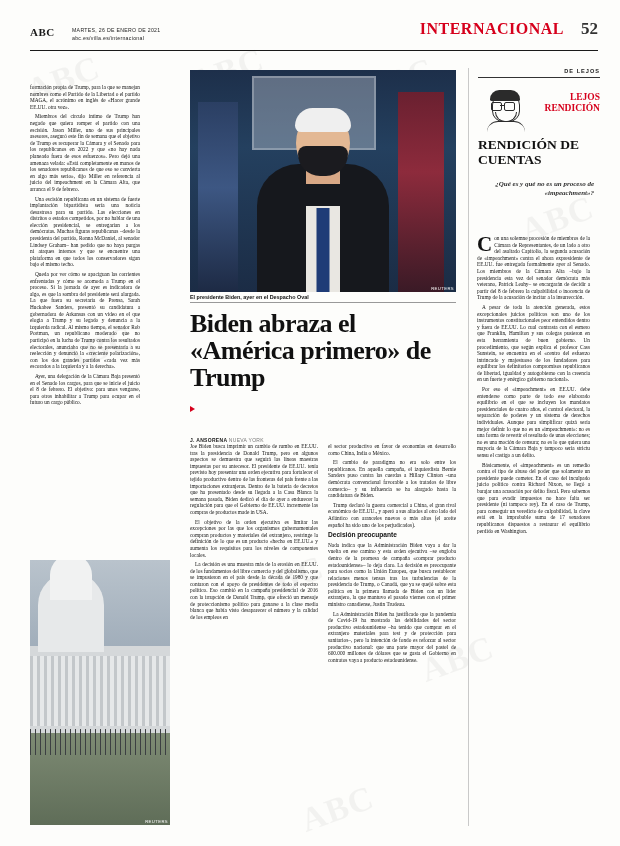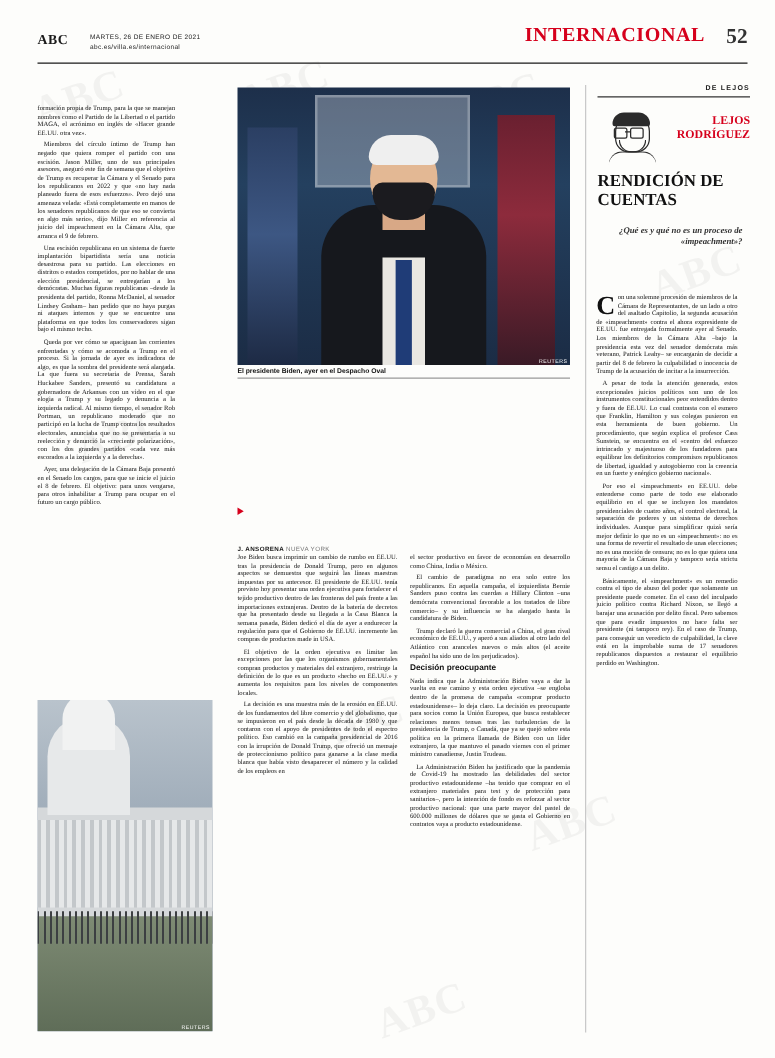--- a/index.html
+++ b/index.html
@@ -447,20 +447,21 @@
       <div class="b-tie"></div>
       <div class="b-neck"></div>
       <div class="b-head"></div>
       <div class="b-mask"></div>
       <div class="b-hair"></div>
     </div>
     <div class="photo-credit">REUTERS</div>
   </div>
   <div class="caption">El presidente Biden, ayer en el Despacho Oval</div>
 
+  <div class="headline">Biden abraza el «América primero» de Trump</div>
   <div class="subhead-arrow"></div>
 
   <div class="byline">
     <span>J. ANSORENA</span>
     <span class="loc">NUEVA YORK</span>
   </div>
 
   <div class="col" id="col2">
     <p class="first">Joe Biden busca imprimir un cambio de rumbo en EE.UU. tras la presidencia de Donald Trump, pero en algunos aspectos se demuestra que seguirá las líneas maestras impuestas por su antecesor. El presidente de EE.UU. tenía previsto hoy presentar una orden ejecutiva para fortalecer el tejido productivo dentro de las fronteras del país frente a las importaciones extranjeras. Dentro de la batería de decretos que ha presentado desde su llegada a la Casa Blanca la semana pasada, Biden dedicó el día de ayer a endurecer la regulación para que el Gobierno de EE.UU. incremente las compras de productos made in USA.</p>
     <p>El objetivo de la orden ejecutiva es limitar las excepciones por las que los organismos gubernamentales compran productos y materiales del extranjero, restringe la definición de lo que es un producto «hecho en EE.UU.» y aumenta los requisitos para los niveles de componentes locales.</p>
@@ -482,21 +483,21 @@
       <div class="rp-body"></div>
       <div class="rp-head"></div>
       <div class="rp-beard"></div>
       <div class="rp-glass-l"></div>
       <div class="rp-glass-r"></div>
       <div class="rp-bridge"></div>
       <div class="rp-hair"></div>
     </div>
     <div class="rail-author">
       <div>LEJOS</div>
-      <div>RODRÍGUEZ</div>
+      <div>RENDICIÓN</div>
     </div>
     <div class="rail-title">RENDICIÓN DE CUENTAS</div>
     <div class="rail-standfirst">¿Qué es y qué no es un proceso de «impeachment»?</div>
   </div>
 
   <div class="col" id="col4">
     <p class="first dropcap">Con una solemne procesión de miembros de la Cámara de Representantes, de un lado a otro del asaltado Capitolio, la segunda acusación de «impeachment» contra el ahora expresidente de EE.UU. fue entregada formalmente ayer al Senado. Los miembros de la Cámara Alta –bajo la presidencia esta vez del senador demócrata más veterano, Patrick Leahy– se encargarán de decidir a partir del 8 de febrero la culpabilidad o inocencia de Trump de la acusación de incitar a la insurrección.</p>
     <p>A pesar de toda la atención generada, estos excepcionales juicios políticos son uno de los instrumentos constitucionales peor entendidos dentro y fuera de EE.UU. Lo cual contrasta con el esmero que Franklin, Hamilton y sus colegas pusieron en esta herramienta de buen gobierno. Un procedimiento, que según explica el profesor Cass Sunstein, se encuentra en el «centro del esfuerzo intrincado y majestuoso de los fundadores para equilibrar los definitorios compromisos republicanos de libertad, igualdad y autogobierno con la creencia en un fuerte y enérgico gobierno nacional».</p>
     <p>Por eso el «impeachment» en EE.UU. debe entenderse como parte de todo ese elaborado equilibrio en el que se incluyen los mandatos presidenciales de cuatro años, el control electoral, la separación de poderes y un sistema de derechos individuales. Aunque para simplificar quizá sería mejor definir lo que no es un «impeachment»: no es una forma de revertir el resultado de unas elecciones; no es una moción de censura; no es lo que quiera una mayoría de la Cámara Baja y tampoco sería strictu sensu el castigo a un delito.</p>
     <p>Básicamente, el «impeachment» es un remedio contra el tipo de abuso del poder que solamente un presidente puede cometer. En el caso del inculpado juicio político contra Richard Nixon, se llegó a barajar una acusación por delito fiscal. Pero sabemos que para evadir impuestos no hace falta ser presidente (ni tampoco rey). En el caso de Trump, para conseguir un veredicto de culpabilidad, la clave está en la improbable suma de 17 senadores republicanos dispuestos a restaurar el equilibrio perdido en Washington.</p>

